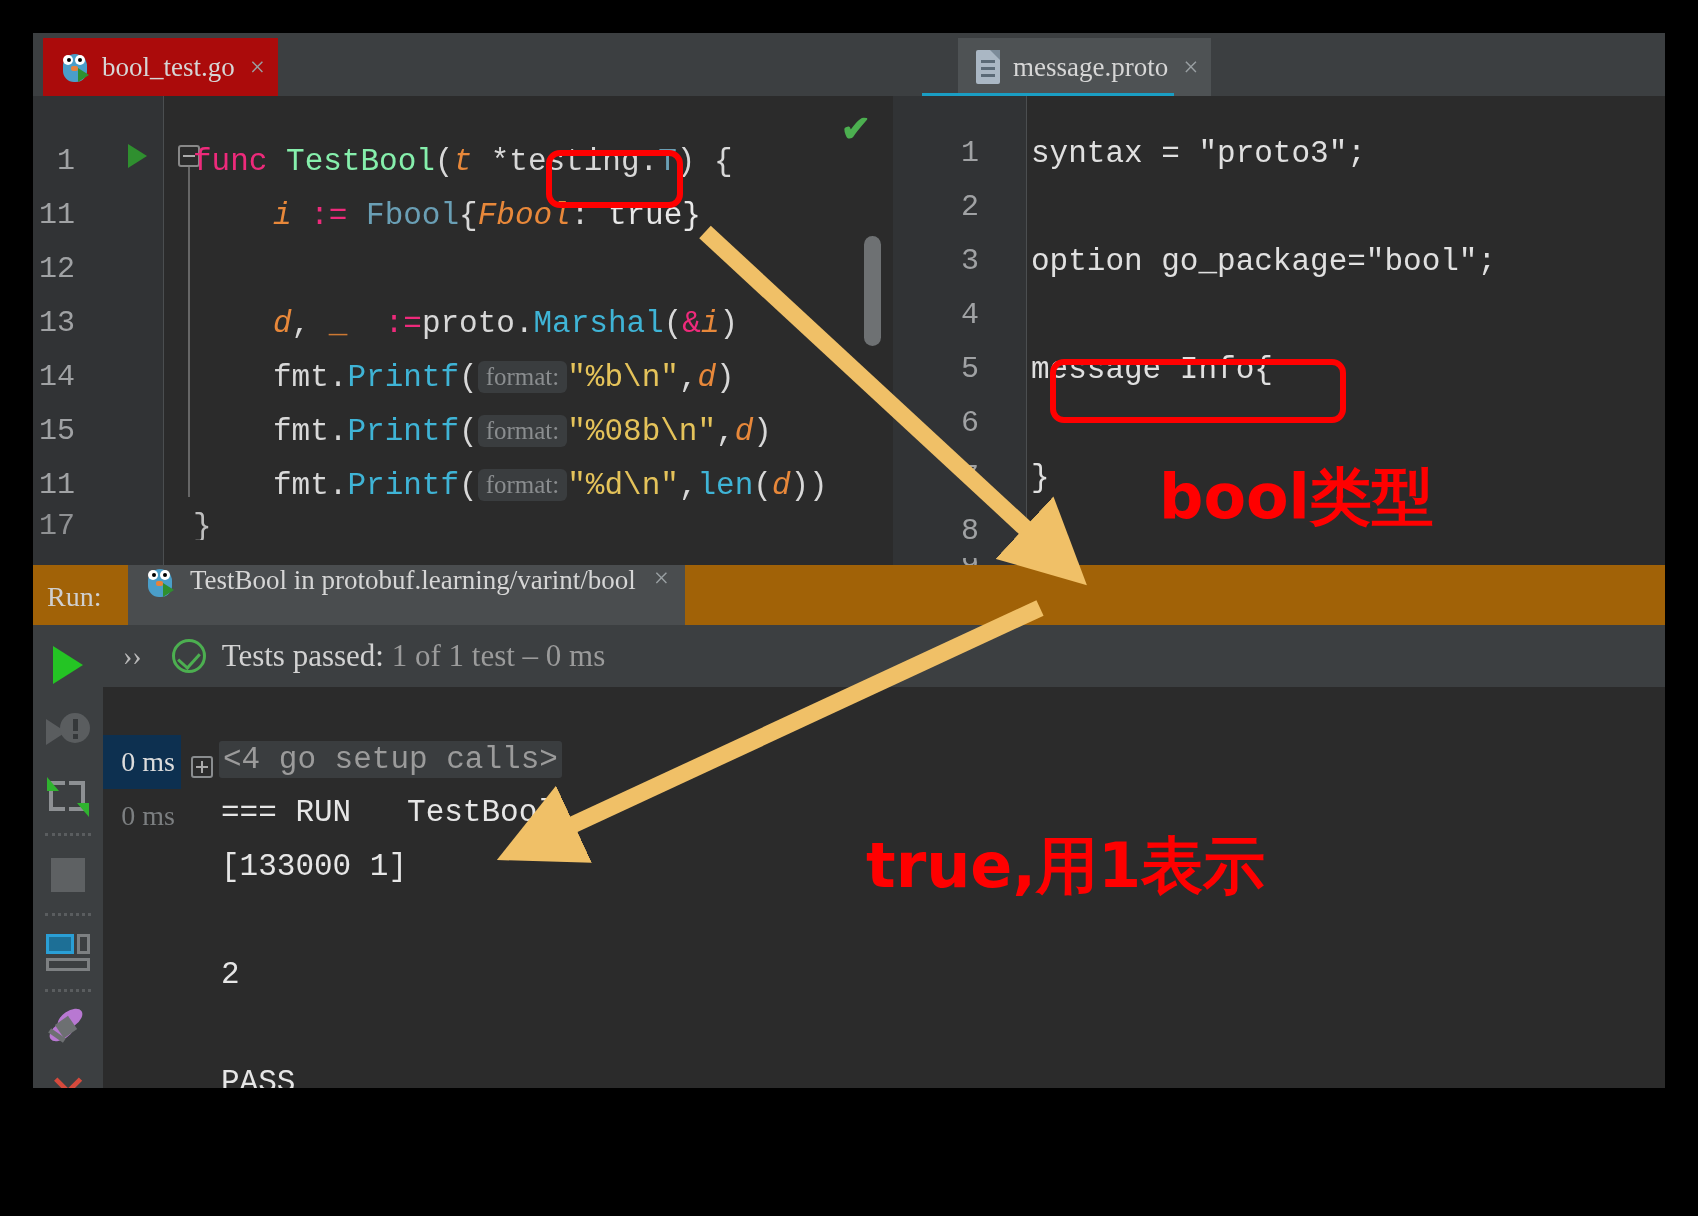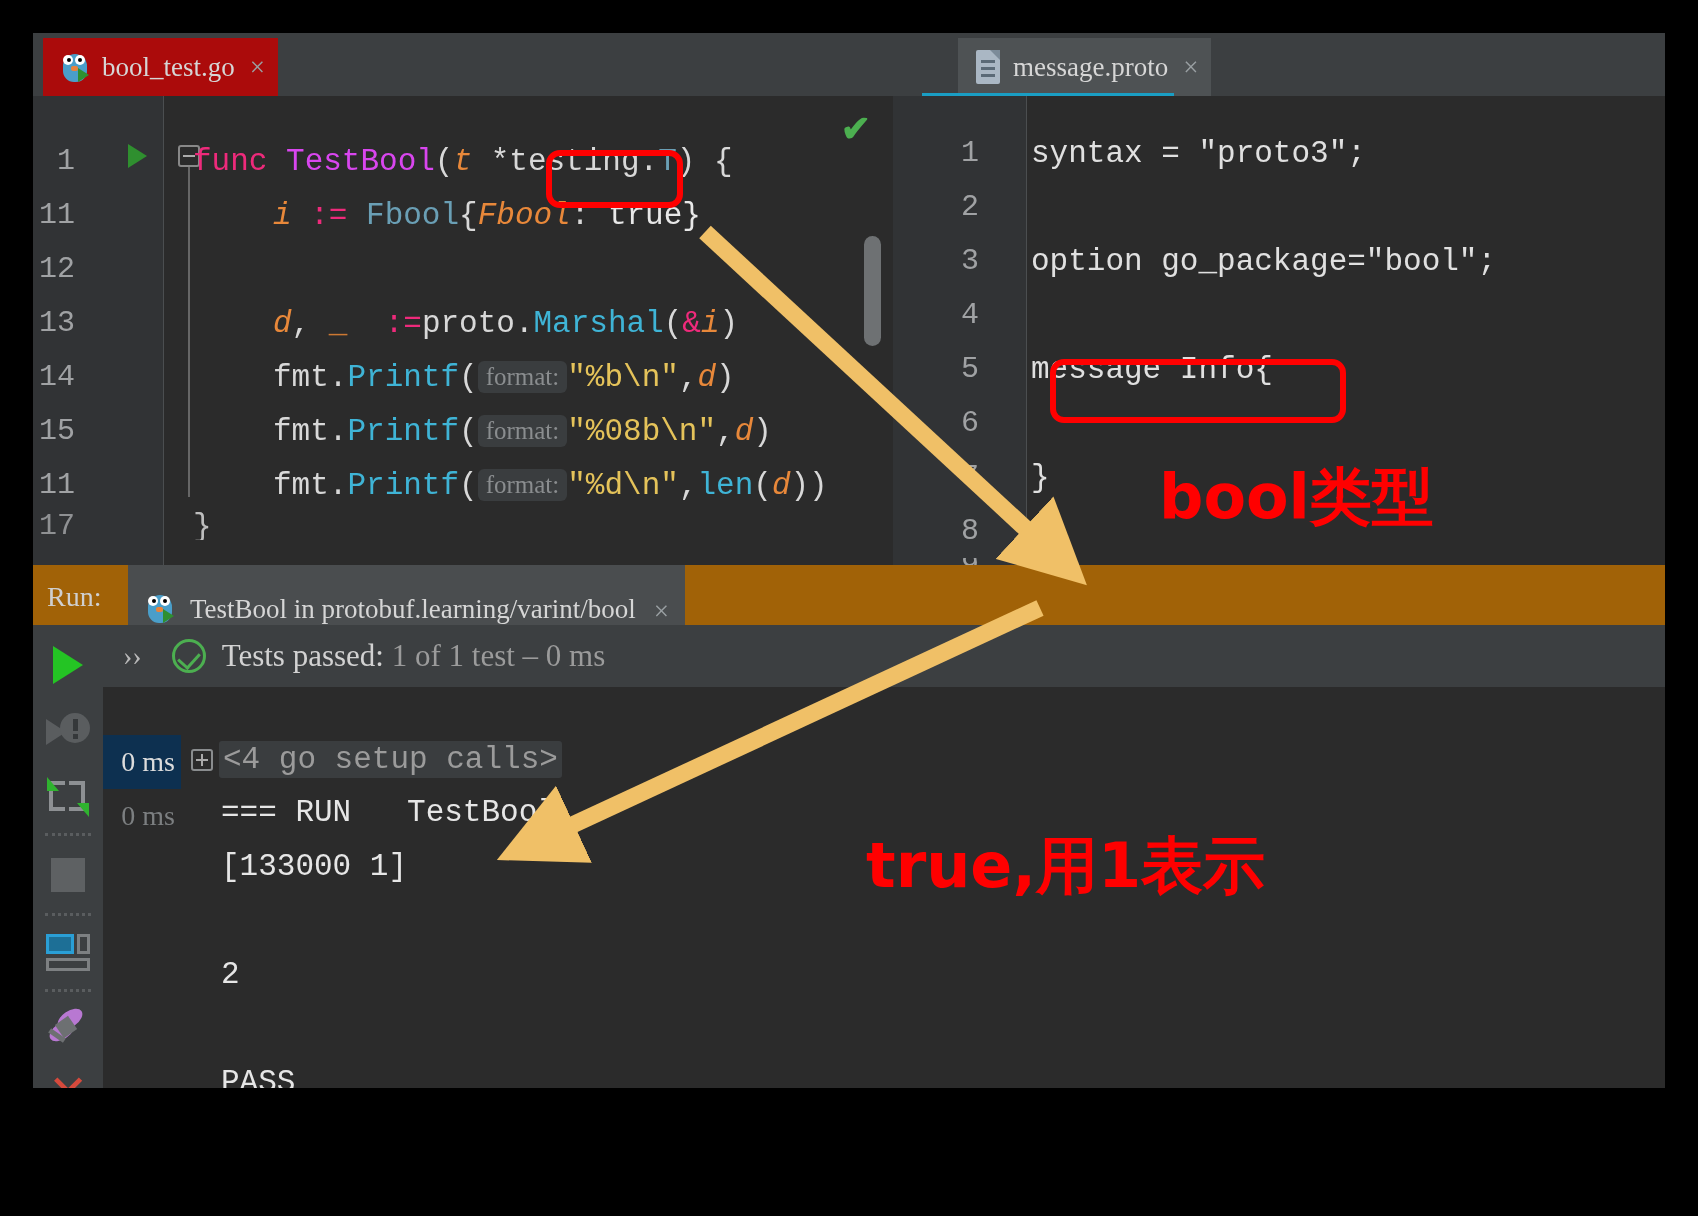--- a/index.html
+++ b/index.html
@@ -62,21 +62,21 @@
   .code{
     position:absolute;font-family:"Liberation Mono",monospace;font-size:31px;
     white-space:pre;color:#a9b7c6;
   }
   .editor.left .lnum{left:-24px;}
   .editor.left .code{left:160px;}
   .editor.right .lnum{left:20px;}
   .editor.right .code{left:138px;}
 
   
-  .kw{color:#cc7832;} .kwp{color:#ee2a7b;} .fn{color:#d946ef;}
+  .kw{color:#cc7832;} .kwp{color:#ee2a7b;} .fn{color:#86efac;}
   .typ{color:#6a9fb5;} .var{color:#e8883a;font-style:italic;}
   .str{color:#e5c35a;} .plain{color:#d8d8d8;} .meth{color:#3fb4d6;}
   .punct{color:#d8d8d8;} .white{color:#e8e8e8;}
   .proto-txt{color:#e0e0e0;}
   .param-hint{
     background:#3a3d3f;color:#8a8d8f;border-radius:6px;padding:2px 8px;
     font-size:25px;font-family:"Liberation Serif",serif;
   }
   .squiggle{
     border-bottom:3px solid transparent;
@@ -98,21 +98,21 @@
   .scrollthumb{position:absolute;width:17px;border-radius:9px;background:#6e7173;}
 
   
   .runpanel{position:absolute;left:0;top:532px;right:0;bottom:0;background:#2b2b2b;}
   .run-header{position:absolute;left:0;top:0;right:0;height:60px;background:#a16207;}
   .run-label{
     position:absolute;left:14px;top:16px;font-size:28px;color:#cfcfcf;
     font-family:"Liberation Serif",serif;
   }
   .run-tab{
-    position:absolute;left:95px;top:0;height:60px;display:flex;align-items:flex-end;gap:12px;
+    position:absolute;left:95px;top:0;height:60px;display:flex;align-items:flex-start;gap:12px;
     padding:0 16px;background:#4a4d4f;
   }
   .run-tab-title{font-size:27px;color:#d6d6d6;white-space:nowrap;}
   .run-toolbar{position:absolute;left:0;top:60px;width:70px;bottom:0;background:#3c3f41;}
   .tb-btn{position:absolute;left:0;width:70px;height:56px;display:flex;align-items:center;justify-content:center;}
   .tb-sep{position:absolute;left:12px;width:46px;height:0;border-top:3px dotted #5a5d5f;}
   .console-area{position:absolute;left:70px;top:60px;right:0;bottom:0;background:#2b2b2b;}
   .status-bar{position:absolute;left:0;top:0;right:0;height:62px;background:#3c3f41;display:flex;align-items:center;}
   .chev{font-size:28px;color:#b9b9b9;margin-left:20px;}
   .ok-circle{
@@ -128,21 +128,21 @@
   .out-gutter{position:absolute;left:0;top:62px;width:78px;bottom:0;background:#2b2b2b;}
   .ms-cell{
     position:absolute;left:0;width:78px;height:54px;display:flex;align-items:center;justify-content:flex-end;
     padding-right:6px;box-sizing:border-box;font-family:"Liberation Serif",serif;font-size:28px;
   }
   .ms-cell.hl{background:#0d3050;color:#dcdcdc;}
   .ms-cell.dim{color:#7c7f81;}
   .console-lines{position:absolute;left:78px;top:62px;right:0;bottom:0;}
   .cline{
     position:absolute;left:0;font-family:"Liberation Mono",monospace;font-size:31px;
-    white-space:pre;color:#e6e6e6;display:flex;align-items:center;
+    white-space:pre;color:#e6e6e6;display:flex;align-items:flex-end;
   }
   .cline.folded{color:#9b9b9b;}
   .fold-plus{
     display:inline-block;width:22px;height:22px;border:2px solid #8a8d8f;border-radius:3px;
     position:relative;margin-right:6px;box-sizing:border-box;flex:0 0 auto;
   }
   .fold-plus:before{content:"";position:absolute;left:3px;top:8px;width:12px;height:2px;background:#aaa;}
   .fold-plus:after{content:"";position:absolute;left:8px;top:3px;width:2px;height:12px;background:#aaa;}
   .folded-bg{background:#3a3d3f;padding:1px 4px;border-radius:3px;}
 

